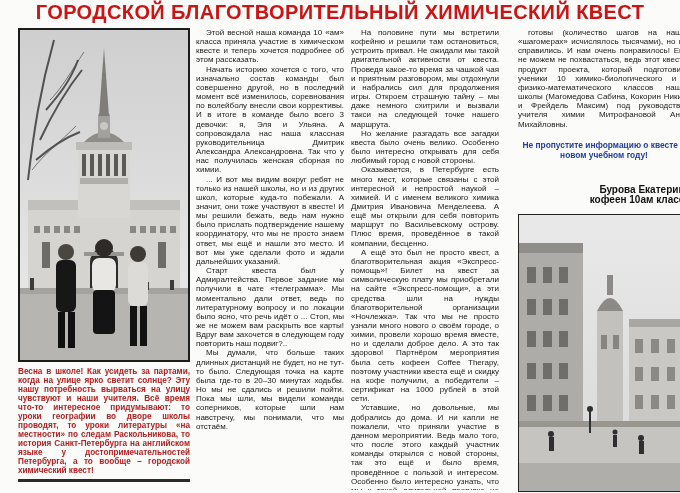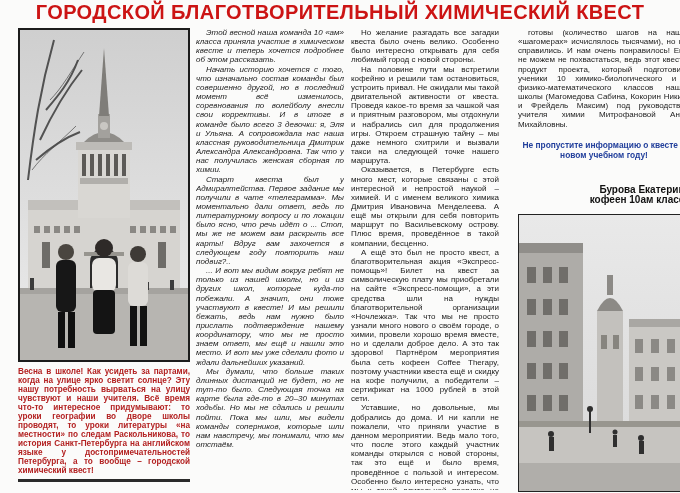--- a/index.html
+++ b/index.html
@@ -20,21 +20,21 @@
   .intro{
     margin-top:5px;font-size:8.2px;line-height:9px;font-weight:bold;
     color:#b32222;text-align:justify;
   }
   .rule{margin-top:4px;height:3px;background:#2a2a2a;}
   .textcol{
     position:absolute;top:28px;font-size:8px;line-height:9.15px;
     text-align:justify;overflow:hidden;height:462px;
   }
   .textcol p{margin:0;text-indent:10px;}
-  .c1{left:196px;width:148px;font-style:italic;}
+  .c1{left:196px;width:148px;}
   .c2{left:351px;width:148px;}
   .c3{left:518px;width:172px;height:465px;}
   .notice{
     margin:11px 2px 0 2px;font-size:8.4px;line-height:10px;font-weight:bold;
     color:#23409c;text-align:center;
   }
   .byline{
     margin:25px 0 0 0;font-size:10px;line-height:10.4px;font-weight:bold;
     text-align:right;color:#111;
   }
@@ -133,27 +133,27 @@
         </g>
       </svg>
     </div>
     <div class="intro">Весна в школе! Как усидеть за партами, когда на улице ярко светит солнце? Эту нашу потребность вырваться на улицу чувствуют и наши учителя. Всё время что-то интересное придумывают: то уроки географии во дворе школы проводят, то уроки литературы «на местности» по следам Раскольникова, то история Санкт-Петербурга на английском языке у достопримечательностей Петербурга, а то вообще – городской химический квест!</div>
     <div class="rule"></div>
   </div>
 
   <div class="textcol c1">
       <p>Этой весной наша команда 10 «ам» класса приняла участие в химическом квесте и теперь хочется подробнее об этом рассказать.</p>
       <p>Начать историю хочется с того, что изначально состав команды был совершенно другой, но в последний момент всё изменилось, соревнования по волейболу внесли свои коррективы. И в итоге в команде было всего 3 девочки: я, Эля и Ульяна. А сопровождала нас наша классная руководительница Дмитрик Александра Александровна. Так что у нас получилась женская сборная по химии.</p>
+      <p>... И вот мы видим вокруг ребят не только из нашей школы, но и из других школ, которые куда-то побежали. А значит, они тоже участвуют в квесте! И мы решили бежать, ведь нам нужно было прислать подтверждение нашему координатору, что мы не просто знаем ответ, мы ещё и нашли это место. И вот мы уже сделали фото и ждали дальнейших указаний.</p>
       <p>Старт квеста был у Адмиралтейства. Первое задание мы получили в чате «телеграмма». Мы моментально дали ответ, ведь по литературному вопросу и по локации было ясно, что речь идёт о ... Стоп, мы же не можем вам раскрыть все карты! Вдруг вам захочется в следующем году повторить наш подвиг?..</p>
-      <p>... И вот мы видим вокруг ребят не только из нашей школы, но и из других школ, которые куда-то побежали. А значит, они тоже участвуют в квесте! И мы решили бежать, ведь нам нужно было прислать подтверждение нашему координатору, что мы не просто знаем ответ, мы ещё и нашли это место. И вот мы уже сделали фото и ждали дальнейших указаний.</p>
       <p>Мы думали, что больше таких длинных дистанций не будет, но не тут-то было. Следующая точка на карте была где-то в 20–30 минутах ходьбы. Но мы не сдались и решили пойти. Пока мы шли, мы видели команды соперников, которые шли нам навстречу, мы понимали, что мы отстаём.</p>
     </div>
   <div class="textcol c2">
+      <p>На половине пути мы встретили кофейню и решили там остановиться, устроить привал. Не ожидали мы такой двигательной активности от квеста. Проведя какое-то время за чашкой чая и приятным разговором, мы отдохнули и набрались сил для продолжения игры. Откроем страшную тайну – мы даже немного схитрили и вызвали такси на следующей точке нашего маршрута.</p>
       <p>Но желание разгадать все загадки квеста было очень велико. Особенно было интересно открывать для себя любимый город с новой стороны.</p>
-      <p>На половине пути мы встретили кофейню и решили там остановиться, устроить привал. Не ожидали мы такой двигательной активности от квеста. Проведя какое-то время за чашкой чая и приятным разговором, мы отдохнули и набрались сил для продолжения игры. Откроем страшную тайну – мы даже немного схитрили и вызвали такси на следующей точке нашего маршрута.</p>
       <p>Оказывается, в Петербурге есть много мест, которые связаны с этой интересной и непростой наукой – химией. И с именем великого химика Дмитрия Ивановича Менделеева. А ещё мы открыли для себя повторить маршрут по Васильевскому острову. Плюс время, проведённое в такой компании, бесценно.</p>
       <p>А ещё это был не просто квест, а благотворительная акция «Экспресс-помощь»! Билет на квест за символическую плату мы приобретали на сайте «Экспресс-помощи», а эти средства шли на нужды благотворительной организации «Ночлежка». Так что мы не просто узнали много нового о своём городе, о химии, провели хорошо время вместе, но и сделали доброе дело. А это так здорово! Партнёром мероприятия была сеть кофеен Coffee Therapy, поэтому участники квеста ещё и скидку на кофе получили, а победители – сертификат на 1000 рублей в этой сети.</p>
       <p>Уставшие, но довольные, мы добрались до дома. И ни капли не пожалели, что приняли участие в данном мероприятии. Ведь мало того, что после этого каждый участник команды открылся с новой стороны, так это ещё и было время, проведённое с пользой и интересом. Особенно было интересно узнать, что мы к такой длительной прогулке не были</p>
     </div>
 
   <div class="textcol c3">
     <div>
         <p>готовы (количество шагов на наших «шагомерах» исчислялось тысячами), но мы справились. И нам очень понравилось! Ещё не можем не похвастаться, ведь этот квест – продукт проекта, который подготовили ученики 10 химико-биологического и 9 физико-математического классов нашей школы (Магомедова Сабина, Кокорин Никита и Фрейдель Максим) под руководством учителя химии Митрофановой Анны Михайловны.</p>
       </div>
     <div class="notice">Не пропустите информацию о квесте в новом учебном году!</div>

